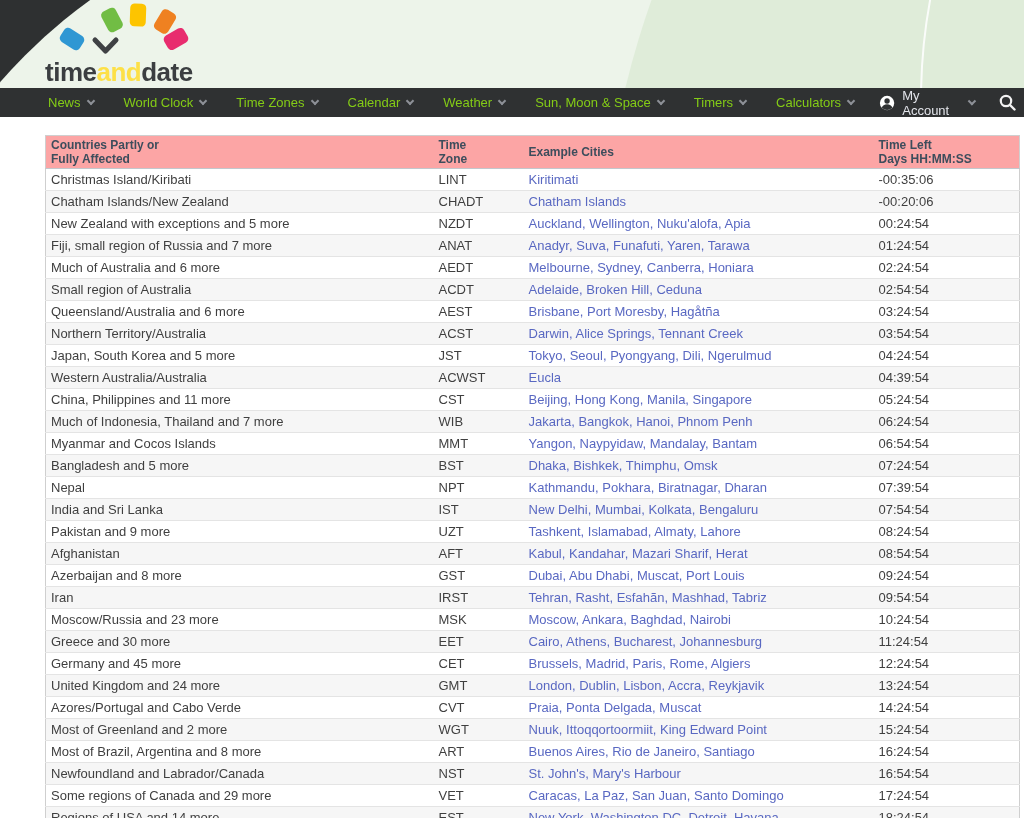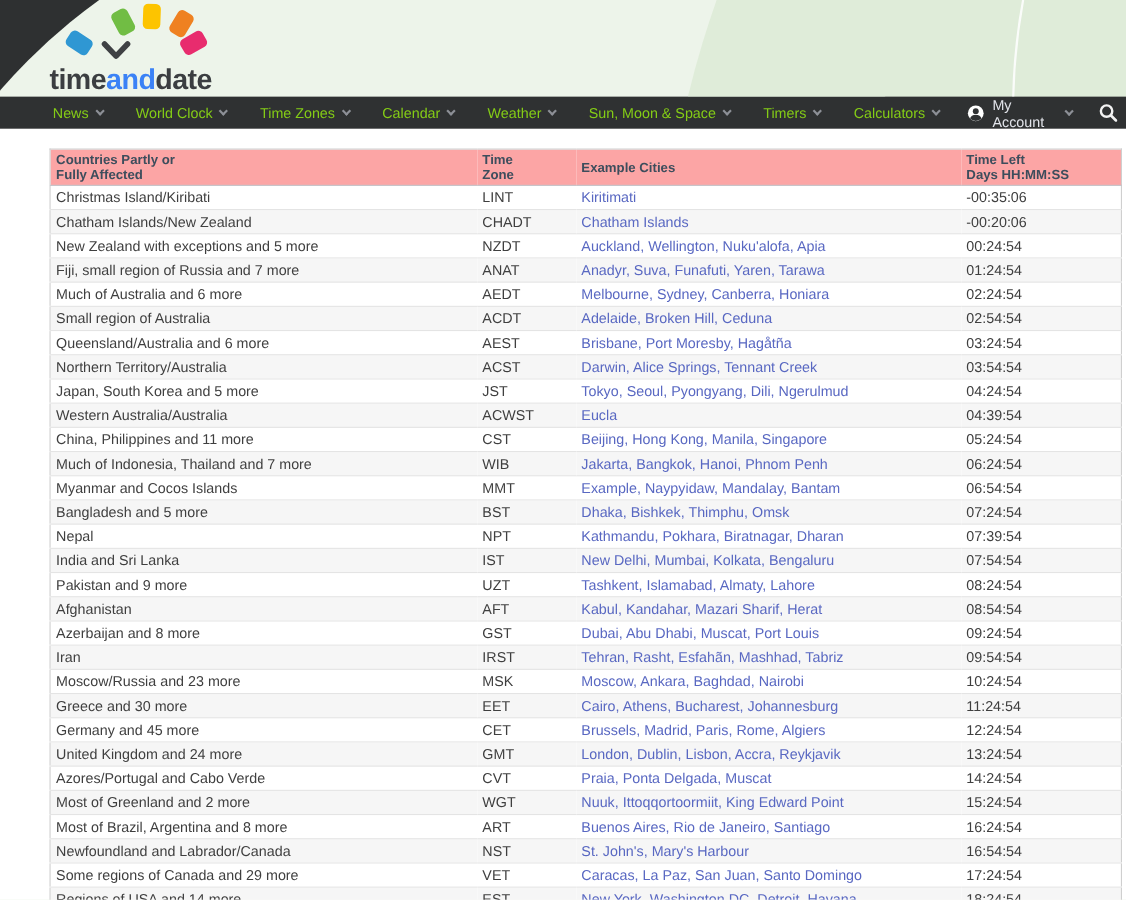--- a/index.html
+++ b/index.html
@@ -10,21 +10,21 @@
   .masthead { position: relative; height: 88px; background: #2e3031; overflow: hidden; }
   .mh-light-left { position: absolute; left: -130px; top: -100px; width: 1060px; height: 1060px;
                    border-radius: 50%; background: #edf4ea; }
   .mh-green-right { position: absolute; left: 600px; top: -600px; width: 1800px; height: 1800px;
                     border-radius: 50%; background: #dfecd9; }
   .mh-white-arc { position: absolute; left: 920px; top: -450px; width: 1100px; height: 1100px;
                   border-radius: 50%; border: 2px solid rgba(255,255,255,0.85); background: transparent; }
   .logo { position: absolute; left: 44px; top: 3px; width: 190px; height: 84px; cursor: pointer; }
   .logo-text { position: absolute; left: 1px; top: 54px; font-size: 26px; font-weight: 700;
                letter-spacing: -0.5px; color: #3b3e41; white-space: nowrap; }
-  .logo-text .mid { color: #3b82f6; text-align: center; }
+  .logo-text .mid { color: #fde047; text-align: center; }
 
   
   .navbar { position: relative; height: 29px; background: #2f3132; display: flex; align-items: center;
             padding-left: 33px; font-size: 13px; }
   .nav-item { color: #84cc16; padding: 0 15px; height: 29px; display: flex; align-items: center;
               cursor: pointer; white-space: nowrap; }
   .caret { display: inline-block; width: 6px; height: 6px; border-right: 2px solid #8d9097;
            border-bottom: 2px solid #8d9097; transform: rotate(45deg); margin-left: 7px; margin-top: -4px; }
   .nav-right { margin-left: auto; display: flex; align-items: center; }
   .account { display: flex; align-items: center; color: #e2e4ea; cursor: pointer; padding: 0 10px; }
@@ -219,21 +219,21 @@
   <tr>
     <td>Much of Indonesia, Thailand and 7 more</td>
     <td>WIB</td>
     <td class="cities"><a href="#">Jakarta</a>, <a href="#">Bangkok</a>, <a href="#">Hanoi</a>, <a href="#">Phnom Penh</a></td>
     <td>06:24:54</td>
   </tr>
 
   <tr>
     <td>Myanmar and Cocos Islands</td>
     <td>MMT</td>
-    <td class="cities"><a href="#">Example</a>, <a href="#">Naypyidaw</a>, <a href="#">Mandalay</a>, <a href="#">Bantam</a></td>
+    <td class="cities"><a href="#">Yangon</a>, <a href="#">Naypyidaw</a>, <a href="#">Mandalay</a>, <a href="#">Bantam</a></td>
     <td>06:54:54</td>
   </tr>
 
   <tr>
     <td>Bangladesh and 5 more</td>
     <td>BST</td>
     <td class="cities"><a href="#">Dhaka</a>, <a href="#">Bishkek</a>, <a href="#">Thimphu</a>, <a href="#">Omsk</a></td>
     <td>07:24:54</td>
   </tr>
 

